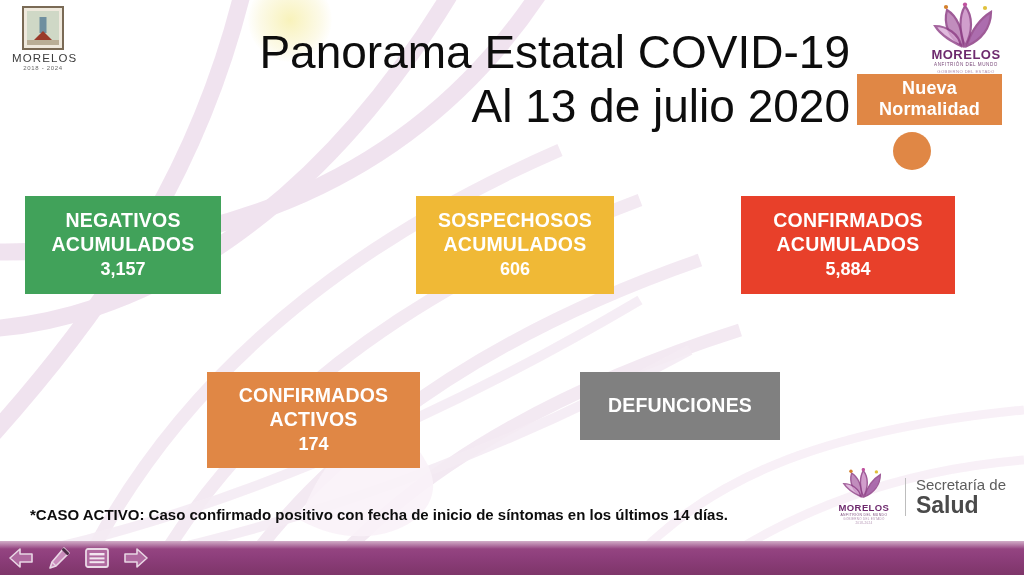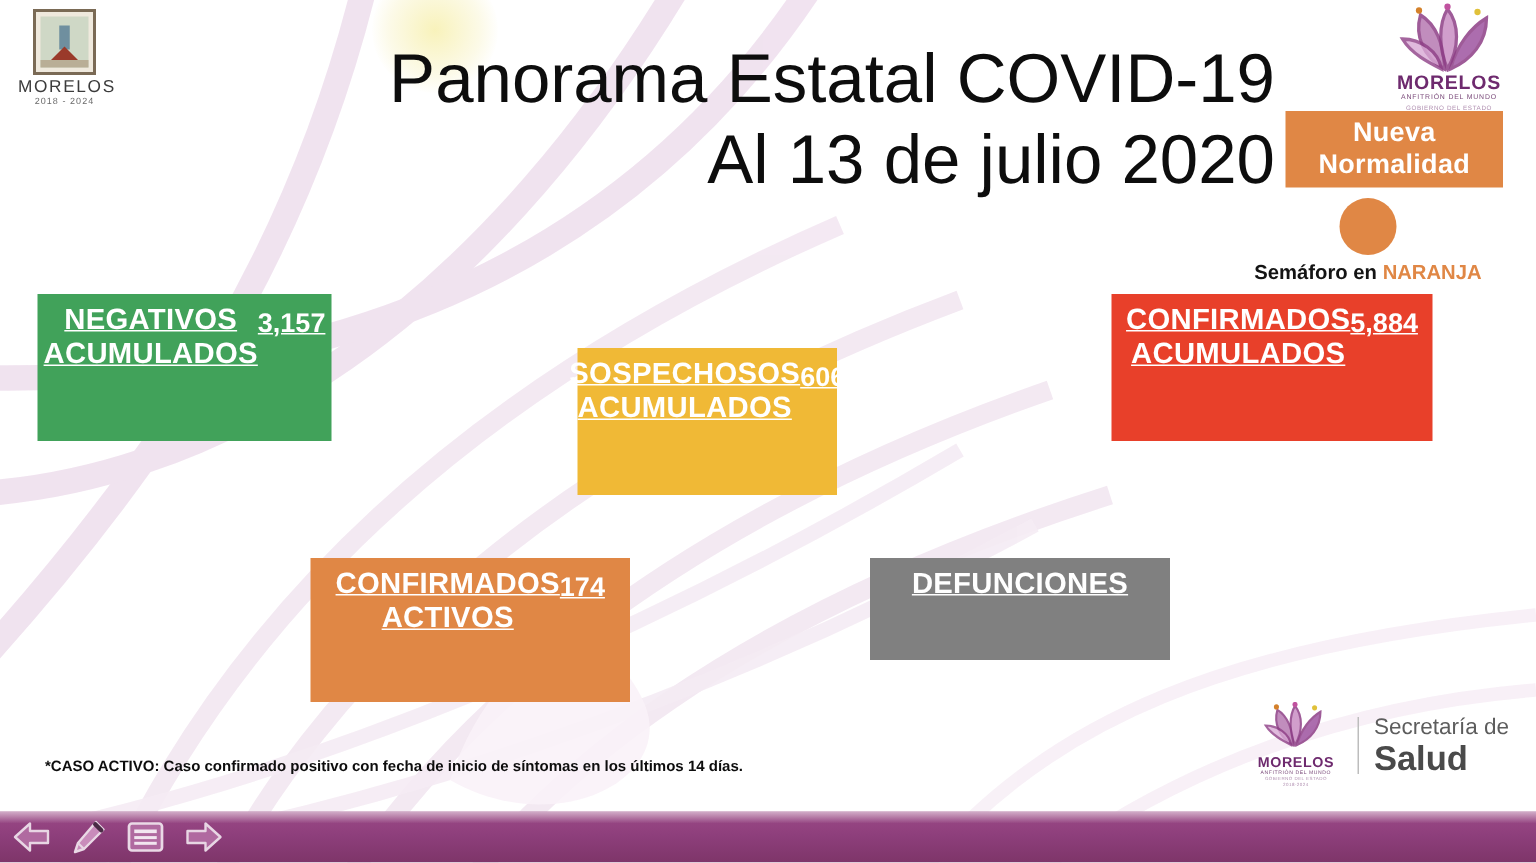--- a/index.html
+++ b/index.html
@@ -75,40 +75,39 @@
     padding:4px 6px 5px;
     margin-left:35px;
   }
   #semaforo-dot { width:38px; height:38px; border-radius:50%; background:#e08745; margin:7px auto 4px; }
   #semaforo-caption { font-size:13.5px; font-weight:bold; color:#141414; }
   #semaforo-caption .value { color:#e08745; }
 
   
   .stat-card {
     position:absolute; color:#ffffff; text-align:center;
-    display:flex; flex-direction:row; justify-content:center;
-    padding:6px 4px;
-    text-decoration:underline;
+    display:flex; flex-direction:column; justify-content:center;
+    padding:20px 4px;
   }
   .stat-card .stat-label {
     font-size:19.5px; font-weight:bold; line-height:1.2; letter-spacing:.2px;
     white-space:pre-line;
   }
   .stat-card .stat-value { font-size:18px; font-weight:bold; line-height:1.25; margin-top:2px; }
 
   #card-negativos   { left:25px;  top:196px; width:196px; height:98px; background:#41a25a; }
-  #card-sospechosos { left:385px; top:196px; width:173px; height:98px; background:#f0b936;margin-top:36px; }
+  #card-sospechosos { left:416px; top:196px; width:198px; height:98px; background:#f0b936; }
   #card-confirmados { left:741px; top:196px; width:214px; height:98px; background:#e8402a; }
   #card-activos     { left:207px; top:372px; width:213px; height:96px; background:#e08745; }
   #card-defunciones { left:580px; top:372px; width:200px; height:68px; background:#808080;gap:28px; }
 
   
   #footnote {
     position:absolute; left:30px; top:506px; width:790px;
-    font-size:10px; font-weight:bold; color:#0d0d0d; line-height:1.2;
+    font-size:15px; font-weight:bold; color:#0d0d0d; line-height:1.2;
   }
 
   
   #logo-salud { position:absolute; right:18px; top:470px; height:54px; display:flex; align-items:center; }
   #logo-salud .mark { width:62px; text-align:center; }
   #logo-salud .mark .bname { font-size:9.5px; font-weight:bold; letter-spacing:.4px; color:#6e2a6e; line-height:1; margin-top:1px; }
   #logo-salud .mark .btag  { font-size:3.4px; letter-spacing:.4px; color:#7a4a7a; }
   #logo-salud .mark .bsub  { font-size:3px; letter-spacing:.3px; color:#b08fb0; margin-top:1px; line-height:1.3; }
   #logo-salud .divider { width:1px; height:38px; background:#bdbdbd; margin:0 10px; }
   #logo-salud .words { color:#5d5d5d; line-height:1.06; }
@@ -190,23 +189,20 @@
     <div class="bsub" style="white-space:pre-line">GOBIERNO DEL ESTADO
 2018-2024</div>
   </div>
 
   <h1 id="page-title">Panorama Estatal COVID-19
 Al 13 de julio 2020</h1>
 
   <div id="semaforo-block">
     <div id="nueva-normalidad-badge" style="background: rgb(224, 135, 69);">Nueva Normalidad</div>
     <div id="semaforo-dot" style="background: rgb(224, 135, 69);"></div>
-    <div id="semaforo-caption">
-      <span>Semáforo en </span><span class="value">NARANJA</span>
-    </div>
   </div>
 
   <div class="stat-card" id="card-negativos" style="background: rgb(65, 162, 90);">
     <div class="stat-label">NEGATIVOS
 ACUMULADOS</div>
     <div class="stat-value">3,157</div>
   </div>
 
   <div class="stat-card" id="card-sospechosos" style="background: rgb(240, 185, 54);">
     <div class="stat-label">SOSPECHOSOS

